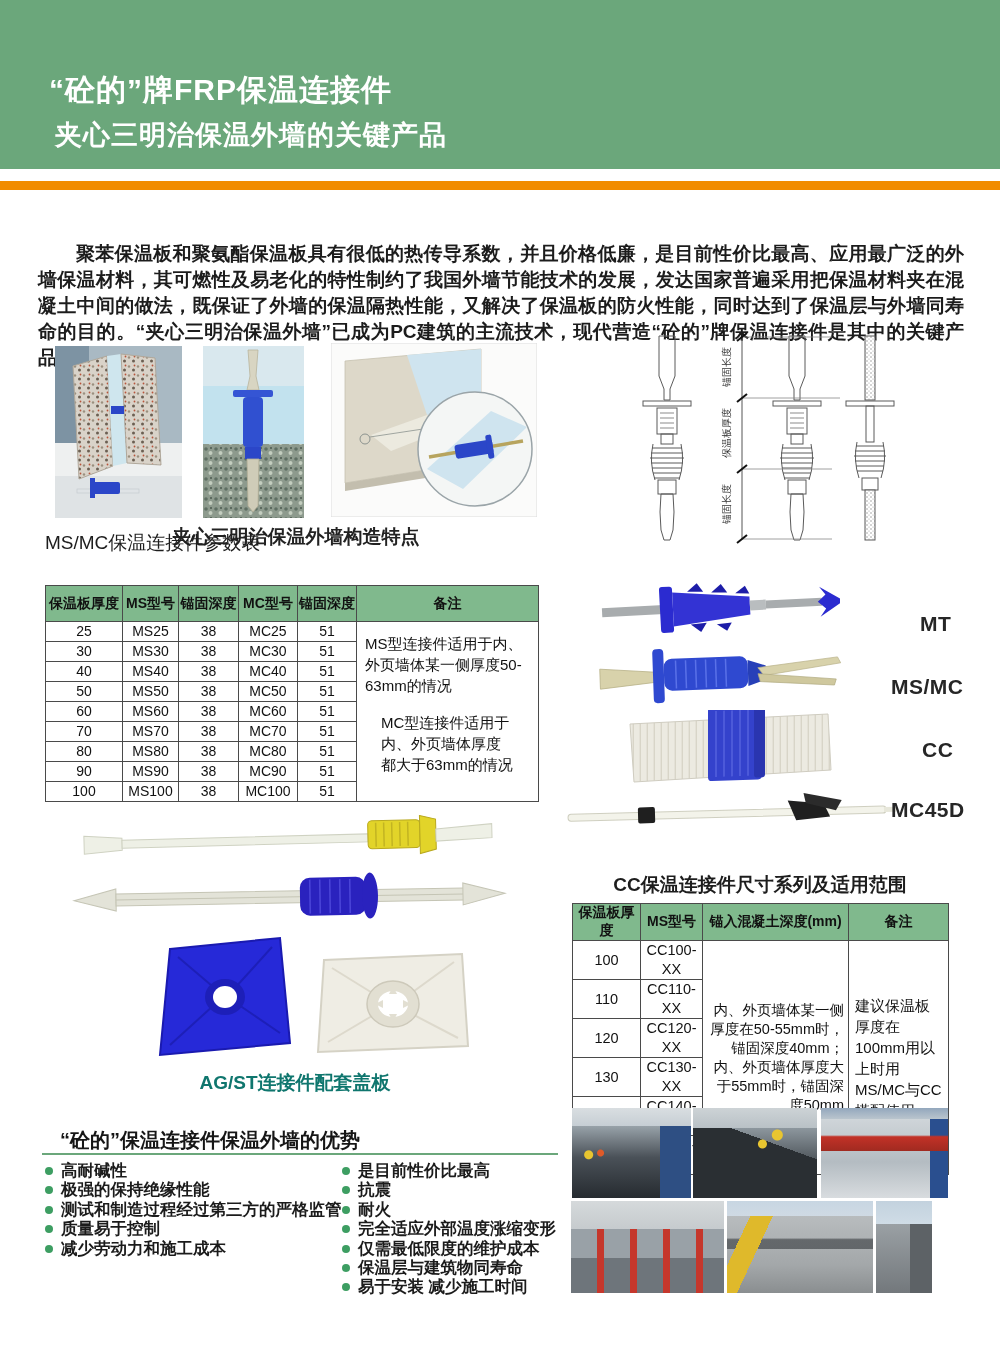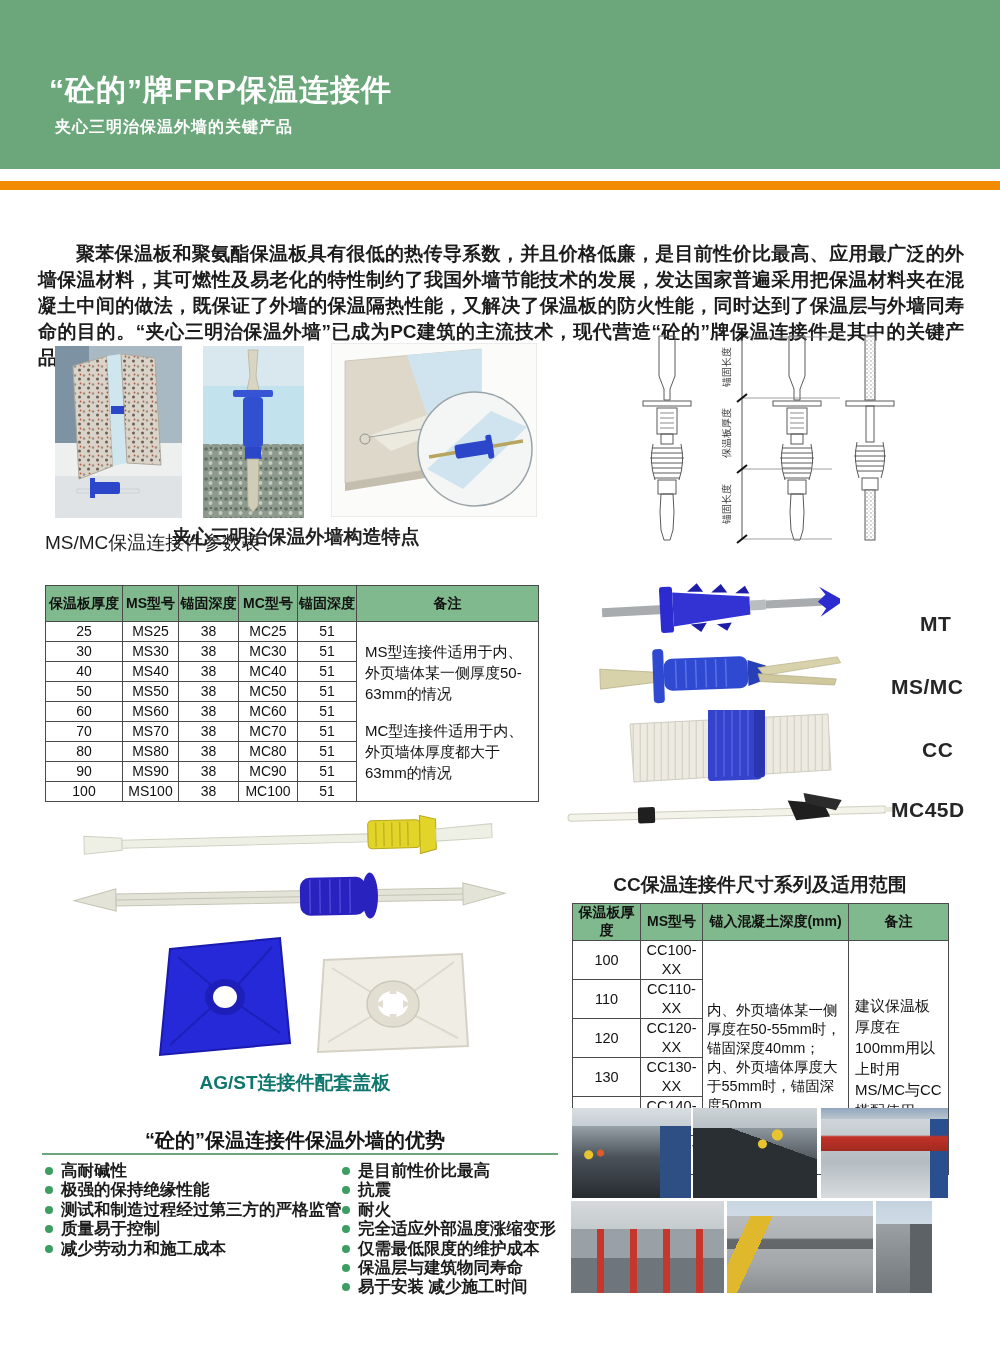--- a/index.html
+++ b/index.html
@@ -2,21 +2,21 @@
 <html><head>
 <meta charset="utf-8">
 <style>
   html,body{margin:0;padding:0;background:#ffffff;}
   #page{position:relative;width:1000px;height:1372px;background:#ffffff;overflow:hidden;
         font-family:"Liberation Sans","DejaVu Sans",sans-serif;color:#1d1d1d;}
 
   
   #hero{position:absolute;left:0;top:0;width:1000px;height:169px;background:#6BA77B;padding-left:31px;}
   #hero-title{position:absolute;left:49px;top:70px;font-size:30px;font-weight:bold;color:#ffffff;letter-spacing:1px;}
-  #hero-sub{position:absolute;left:55px;top:117px;font-size:16px;font-weight:bold;color:#ffffff;letter-spacing:1px;}
+  #hero-sub{position:absolute;left:55px;top:117px;font-size:27px;font-weight:bold;color:#ffffff;letter-spacing:1px;}
   #stripe{position:absolute;left:0;top:181px;width:1000px;height:9px;background:#F18C00;}
 
   
   #intro{position:absolute;left:38px;top:222px;width:926px;font-size:19px;line-height:26px;
          text-align:justify;text-indent:2em;font-weight:600;color:#1c1c1c;}
 
   
   .photo{position:absolute;}
   #photo1{left:55px;top:346px;width:127px;height:172px;}
   #photo2{left:203px;top:346px;width:101px;height:172px;}
@@ -30,27 +30,27 @@
   
   .tbl{border-collapse:collapse;table-layout:fixed;background:#fff;}
   .tbl th,.tbl td{border:1px solid #4a4a4a;text-align:center;padding:0;color:#111;overflow:hidden;}
   .tbl th{background:#80B98D;font-weight:bold;font-size:14px;}
   #mstitle{position:absolute;left:45px;top:530px;width:493px;font-size:19px;font-weight:normal;}
   #mstable{position:absolute;left:45px;top:585px;width:493px;}
   #mstable th{height:35px;}
   #mstable td{height:19px;font-size:14px;line-height:19px;}
   #mstable td.remark{text-align:left;vertical-align:middle;font-size:15px;line-height:21px;padding:0 8px;}
   #mstable td.remark p{margin:0 0 16px 0;}
-  #mstable td.remark p:last-child{margin:0;}
+  #mstable td.remark p:last-child{margin:16px;}
 
   #cctitle{position:absolute;left:572px;top:872px;width:376px;text-align:center;font-size:19px;font-weight:bold;}
   #cctable{position:absolute;left:572px;top:903px;width:376px;}
   #cctable th{height:36px;font-size:14px;}
   #cctable td{height:19px;font-size:14.5px;line-height:19px;}
-  #cctable td.note{text-align:left;vertical-align:middle;font-size:14.5px;line-height:19px;padding:0 4px;}
+  #cctable td.note{text-align:right;vertical-align:middle;font-size:14.5px;line-height:19px;padding:0 4px;}
   #cctable td.note p{margin:0;}
   #cctable td.remark{text-align:left;vertical-align:middle;font-size:15px;line-height:21px;padding:0 6px;}
 
   
   .prod{position:absolute;}
   #prod-mt{left:600px;top:576px;}
   #prod-msmc{left:598px;top:643px;}
   #prod-cc{left:628px;top:710px;}
   #prod-mc45d{left:566px;top:793px;}
   .prod-label{position:absolute;font-size:21px;font-weight:bold;color:#262626;letter-spacing:.5px;}
@@ -61,21 +61,21 @@
 
   
   #agst1{left:80px;top:813px;}
   #agst2{left:72px;top:866px;}
   #plate-blue{left:148px;top:933px;}
   #plate-white{left:312px;top:942px;}
   #agst-caption{position:absolute;left:140px;top:1070px;width:310px;text-align:center;
                 font-size:19px;font-weight:bold;color:#0f766e;}
 
   
-  #adv-title{position:absolute;left:60px;top:1127px;width:470px;text-align:center;
+  #adv-title{position:absolute;left:60px;top:1127px;width:470px;text-align:left;
              font-size:20px;font-weight:bold;color:#161616;}
   #adv-line{position:absolute;left:42px;top:1153px;width:516px;height:2px;background:#6BA77B;}
   .adv-list{position:absolute;margin:0;padding:0;list-style:none;}
   #adv-left{left:45px;top:1161px;width:292px;}
   #adv-right{left:342px;top:1161px;width:218px;}
   .adv-list li{position:relative;padding-left:16px;font-size:16.5px;line-height:19.4px;
                font-weight:bold;color:#1b1b1b;white-space:nowrap;}
   .adv-list li::before{content:"";position:absolute;left:0;top:6px;width:8px;height:8px;
                border-radius:50%;background:#3D9E62;}
 

